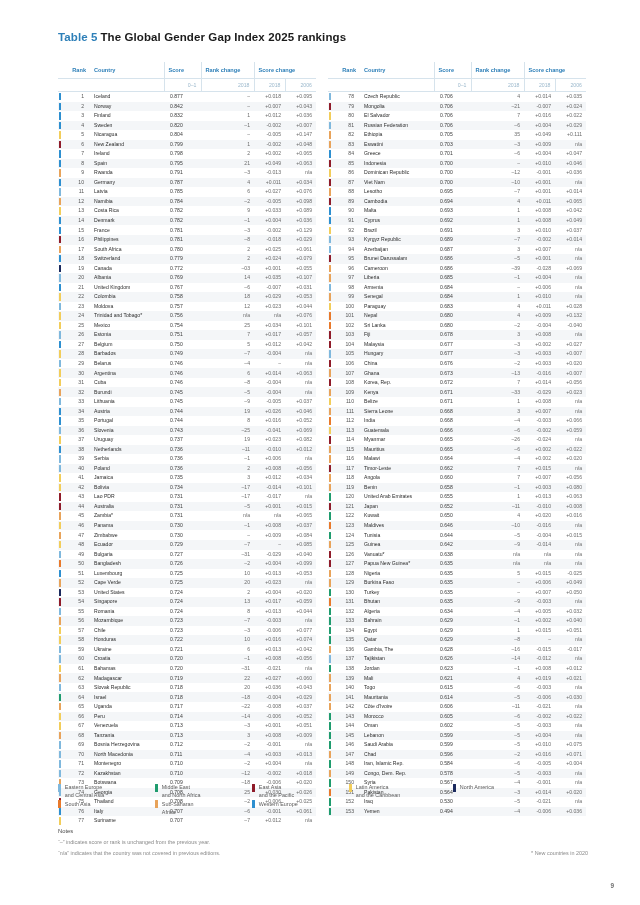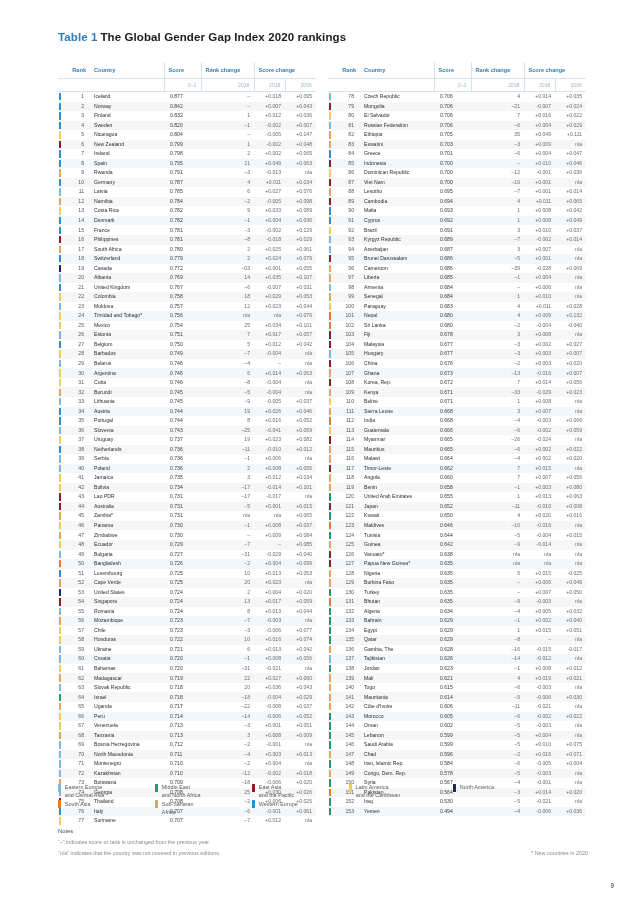--- a/index.html
+++ b/index.html
@@ -186,21 +186,21 @@
     color: #6b6b6b;
     font-weight: bold;
   }
 </style>
 </head>
 <body>
 
 <div class="page">
 
   <div class="title-row">
-    <span class="title-label">Table 1</span><span class="title-text">The Global Gender Gap Index 2020 rankings</span>
+    <span class="title-label">Table 5</span><span class="title-text">The Global Gender Gap Index 2025 rankings</span>
   </div>
 
   <div class="tables">
 
     <div class="tbl-wrap">
       <table class="gg">
         <colgroup>
           <col class="c-bar">
             <col class="c-rank">
             <col class="c-ctry">

